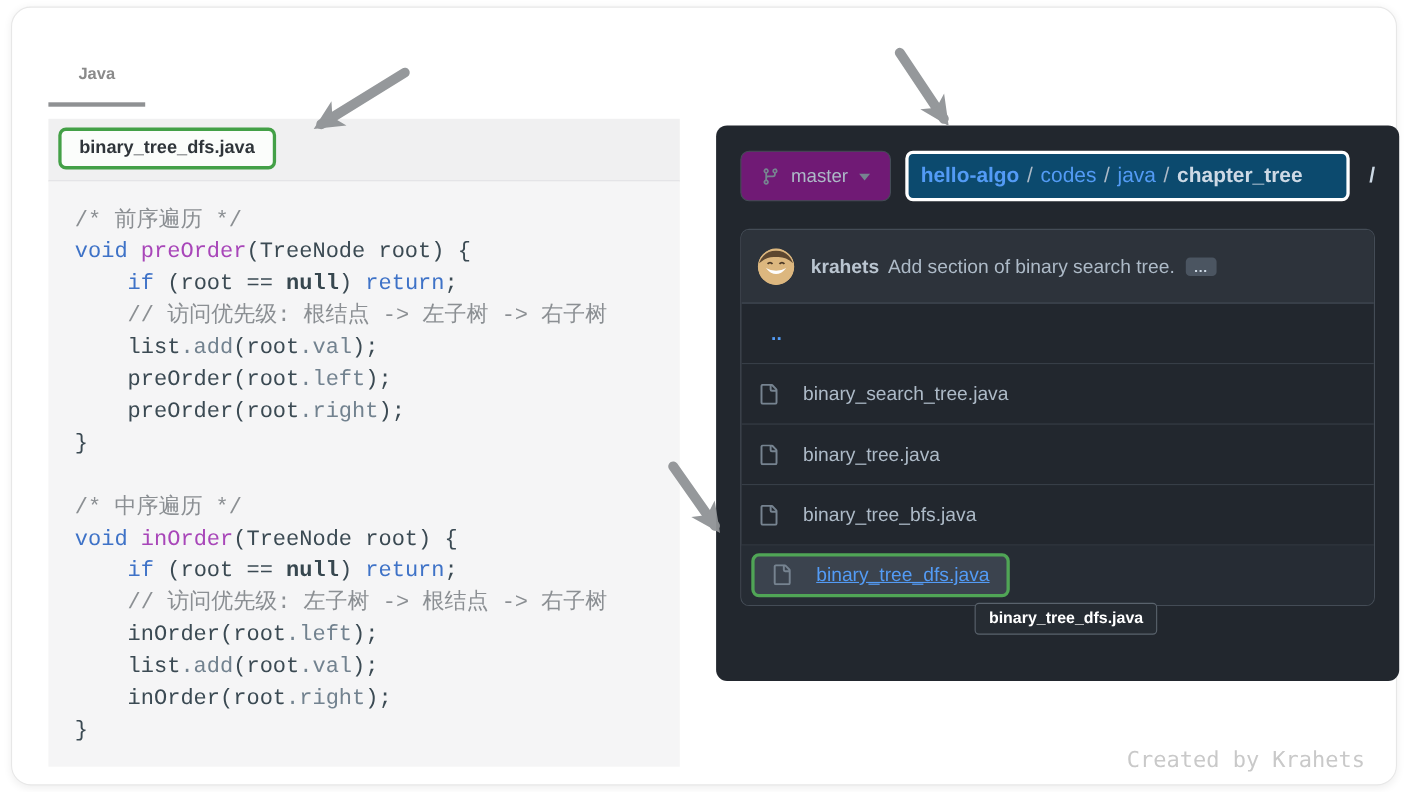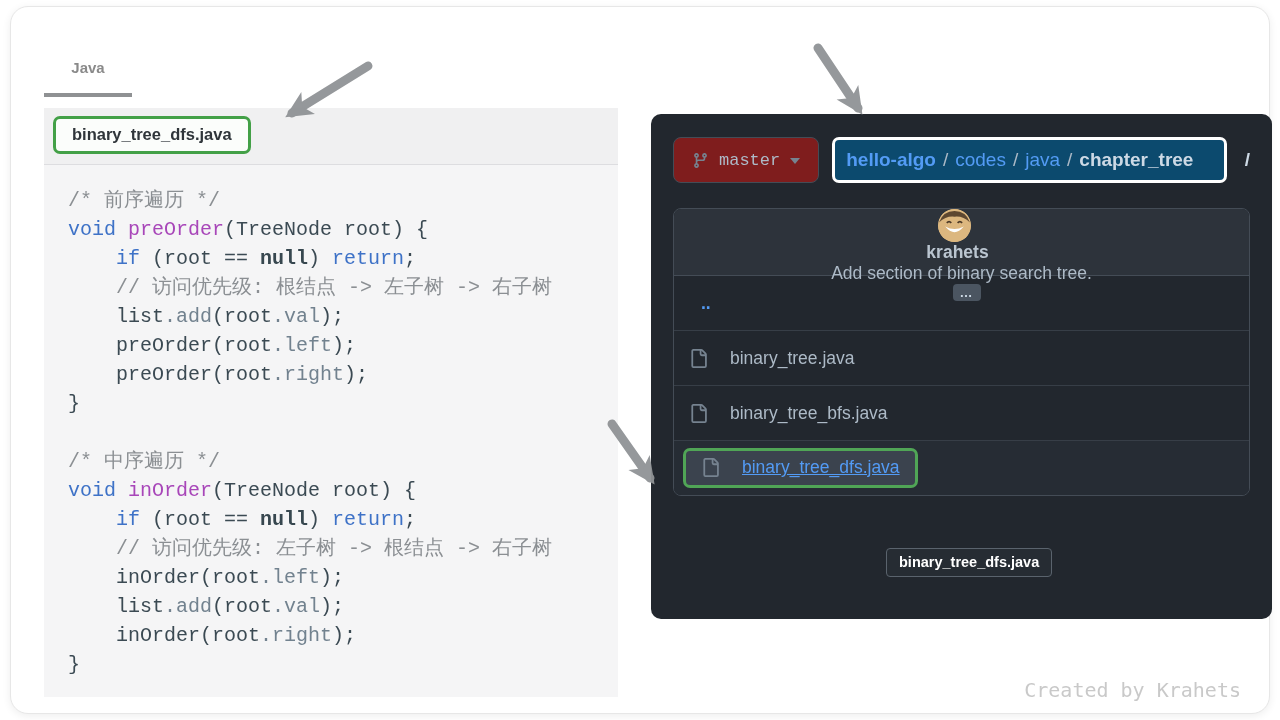--- a/index.html
+++ b/index.html
@@ -29,37 +29,37 @@
   .tk-b{font-weight:bold;color:#37474f;}
   .tk-p{color:#72828f;}
   .tk-d{color:#3b4a53;}
 
   
   .gh-panel{position:absolute;left:640px;top:107px;width:621px;height:505px;
         background:#22272e;border-radius:10px;box-sizing:border-box;
         padding:23px 22px 0;color:#adbac7;}
   .top-bar{display:flex;align-items:stretch;gap:13px;height:46px;}
   .branch-btn{display:flex;align-items:center;gap:10px;padding:0 18px;
-        background:#7f1d1d;border:1px solid #444c56;border-radius:8px;
-        color:#adbac7;font-size:17px;cursor:pointer;flex:none;font-family:Liberation Mono, monospace;}
+        background:#701a75;border:1px solid #444c56;border-radius:8px;
+        color:#adbac7;font-size:17px;cursor:pointer;flex:none;}
   .caret-down{width:0;height:0;border:5px solid transparent;
         border-top:6px solid #768390;margin-top:6px;}
   .breadcrumb-box{flex:1;display:flex;align-items:center;min-width:0;
         border:3px solid #ffffff;border-radius:7px;background:#0c4a6e;
         padding:0 11px;font-size:19px;white-space:nowrap;overflow:hidden;}
   .crumb-repo{color:#539bf5;font-weight:bold;cursor:pointer;}
   .crumb-link{color:#539bf5;cursor:pointer;}
   .crumb-sep{color:#adbac7;padding:0 7px;}
   .crumb-current{color:#cdd9e5;font-weight:bold;}
   .crumb-trailing{align-self:center;font-size:19px;font-weight:bold;
         color:#cdd9e5;margin-left:5px;flex:none;}
 
   .listbox{margin-top:25px;border:1px solid #444c56;border-radius:8px;overflow:hidden;}
   .commit-row{display:flex;align-items:center;height:66px;padding:0 15px;
-        background:#2d333b;border-bottom:1px solid #444c56;font-size:17.5px;flex-direction:column;}
+        background:#2d333b;border-bottom:1px solid #444c56;font-size:17.5px;}
   .avatar{width:33px;height:33px;border-radius:50%;overflow:hidden;flex:none;
         margin-right:15px;background:#d9b57e;}
   .commit-author{font-weight:bold;color:#bac5d0;margin-right:8px;}
   .commit-msg{color:#adbac7;}
   .ellipsis-badge{margin-left:10px;background:#4b5561;color:#cdd9e5;
         border-radius:4px;padding:0 7px;font-size:13px;font-weight:bold;
         letter-spacing:1px;line-height:17px;cursor:pointer;}
   .row{display:flex;align-items:center;height:54px;padding:0 15px;
         border-bottom:1px solid #373e47;font-size:17.5px;cursor:pointer;}
   .row:last-child{border-bottom:none;}
@@ -132,20 +132,28 @@
       <div class="row">
         <a class="updir-link" href="#">..</a>
       </div>
       <div id="file-rows">
           <div class="row">
             <span class="file-icon">
               <svg width="19" height="19" viewBox="0 0 16 16" fill="#768390">
                 <path d="M2 1.75C2 .784 2.784 0 3.75 0h6.586c.464 0 .909.184 1.237.513l2.914 2.914c.329.328.513.773.513 1.237v9.586A1.75 1.75 0 0 1 13.25 16h-9.5A1.75 1.75 0 0 1 2 14.25Zm1.75-.25a.25.25 0 0 0-.25.25v12.5c0 .138.112.25.25.25h9.5a.25.25 0 0 0 .25-.25V6h-2.75A1.75 1.75 0 0 1 9 4.25V1.5Zm6.75.062V4.25c0 .138.112.25.25.25h2.688l-.011-.013-2.914-2.914-.013-.011Z"></path>
               </svg>
             </span>
+            <span class="file-name">binary_search_tree.java</span>
+          </div>
+          <div class="row">
+            <span class="file-icon">
+              <svg width="19" height="19" viewBox="0 0 16 16" fill="#768390">
+                <path d="M2 1.75C2 .784 2.784 0 3.75 0h6.586c.464 0 .909.184 1.237.513l2.914 2.914c.329.328.513.773.513 1.237v9.586A1.75 1.75 0 0 1 13.25 16h-9.5A1.75 1.75 0 0 1 2 14.25Zm1.75-.25a.25.25 0 0 0-.25.25v12.5c0 .138.112.25.25.25h9.5a.25.25 0 0 0 .25-.25V6h-2.75A1.75 1.75 0 0 1 9 4.25V1.5Zm6.75.062V4.25c0 .138.112.25.25.25h2.688l-.011-.013-2.914-2.914-.013-.011Z"></path>
+              </svg>
+            </span>
             <span class="file-name">binary_tree.java</span>
           </div>
           <div class="row">
             <span class="file-icon">
               <svg width="19" height="19" viewBox="0 0 16 16" fill="#768390">
                 <path d="M2 1.75C2 .784 2.784 0 3.75 0h6.586c.464 0 .909.184 1.237.513l2.914 2.914c.329.328.513.773.513 1.237v9.586A1.75 1.75 0 0 1 13.25 16h-9.5A1.75 1.75 0 0 1 2 14.25Zm1.75-.25a.25.25 0 0 0-.25.25v12.5c0 .138.112.25.25.25h9.5a.25.25 0 0 0 .25-.25V6h-2.75A1.75 1.75 0 0 1 9 4.25V1.5Zm6.75.062V4.25c0 .138.112.25.25.25h2.688l-.011-.013-2.914-2.914-.013-.011Z"></path>
               </svg>
             </span>
             <span class="file-name">binary_tree_bfs.java</span>
           </div>

